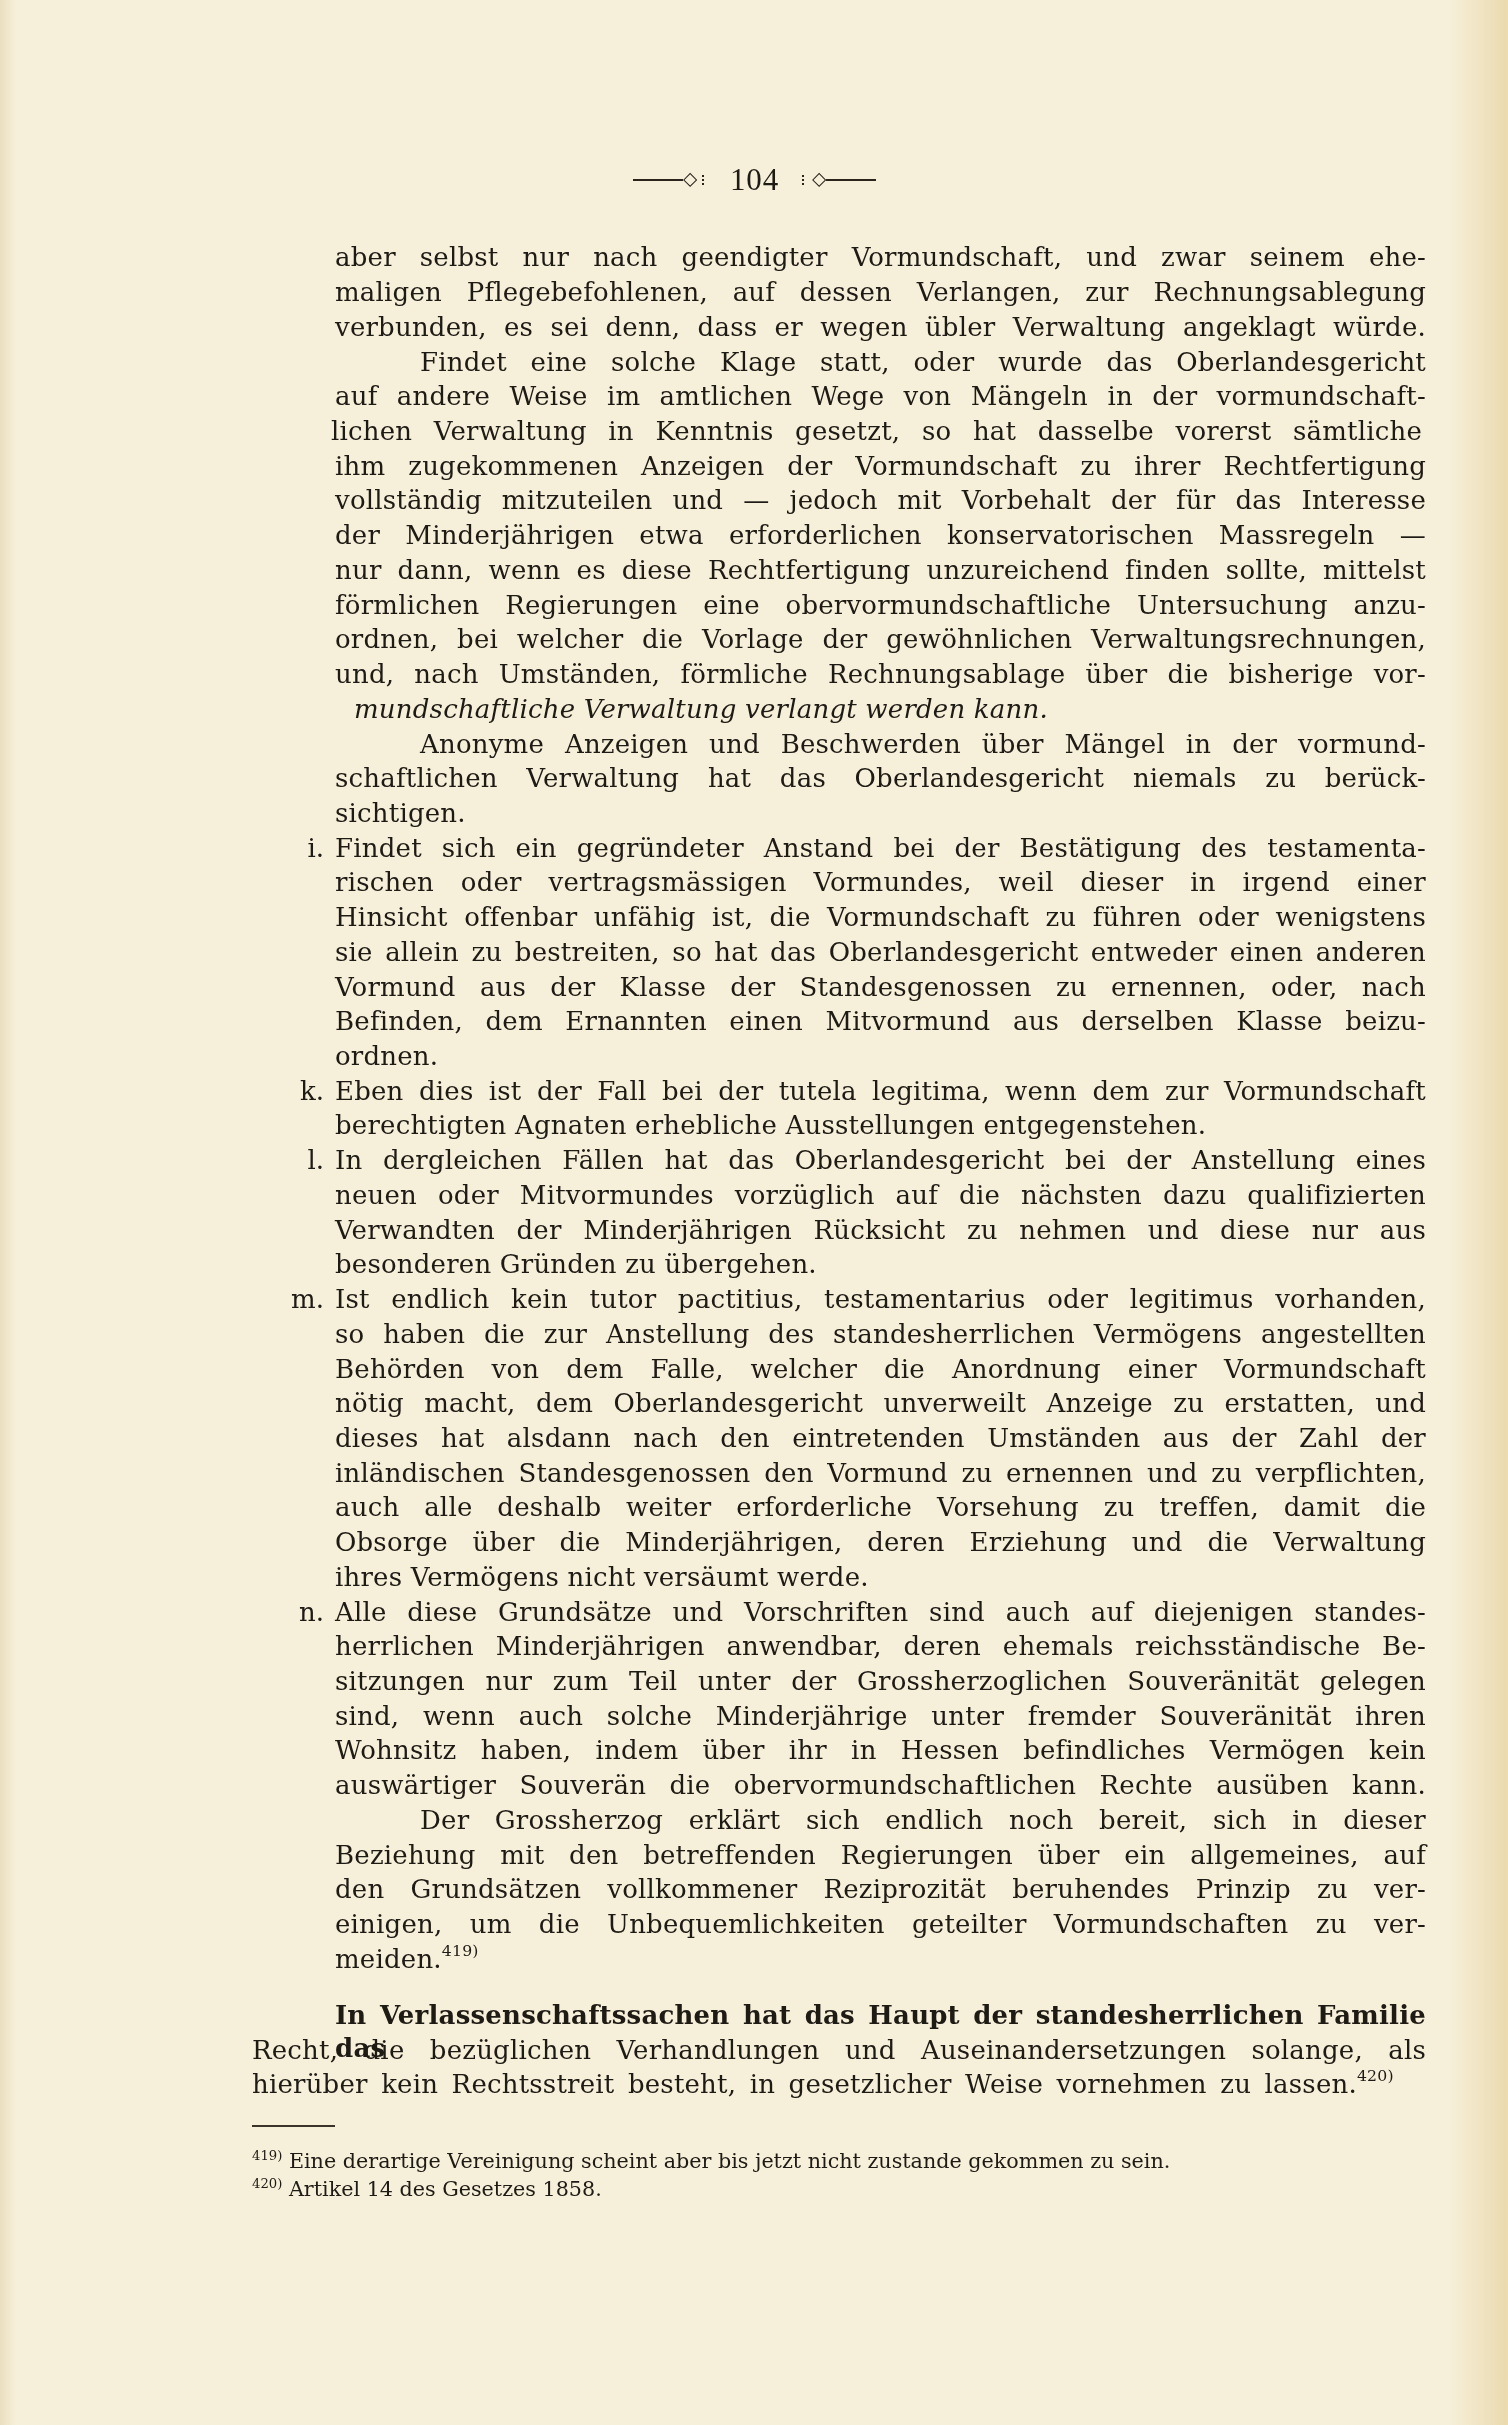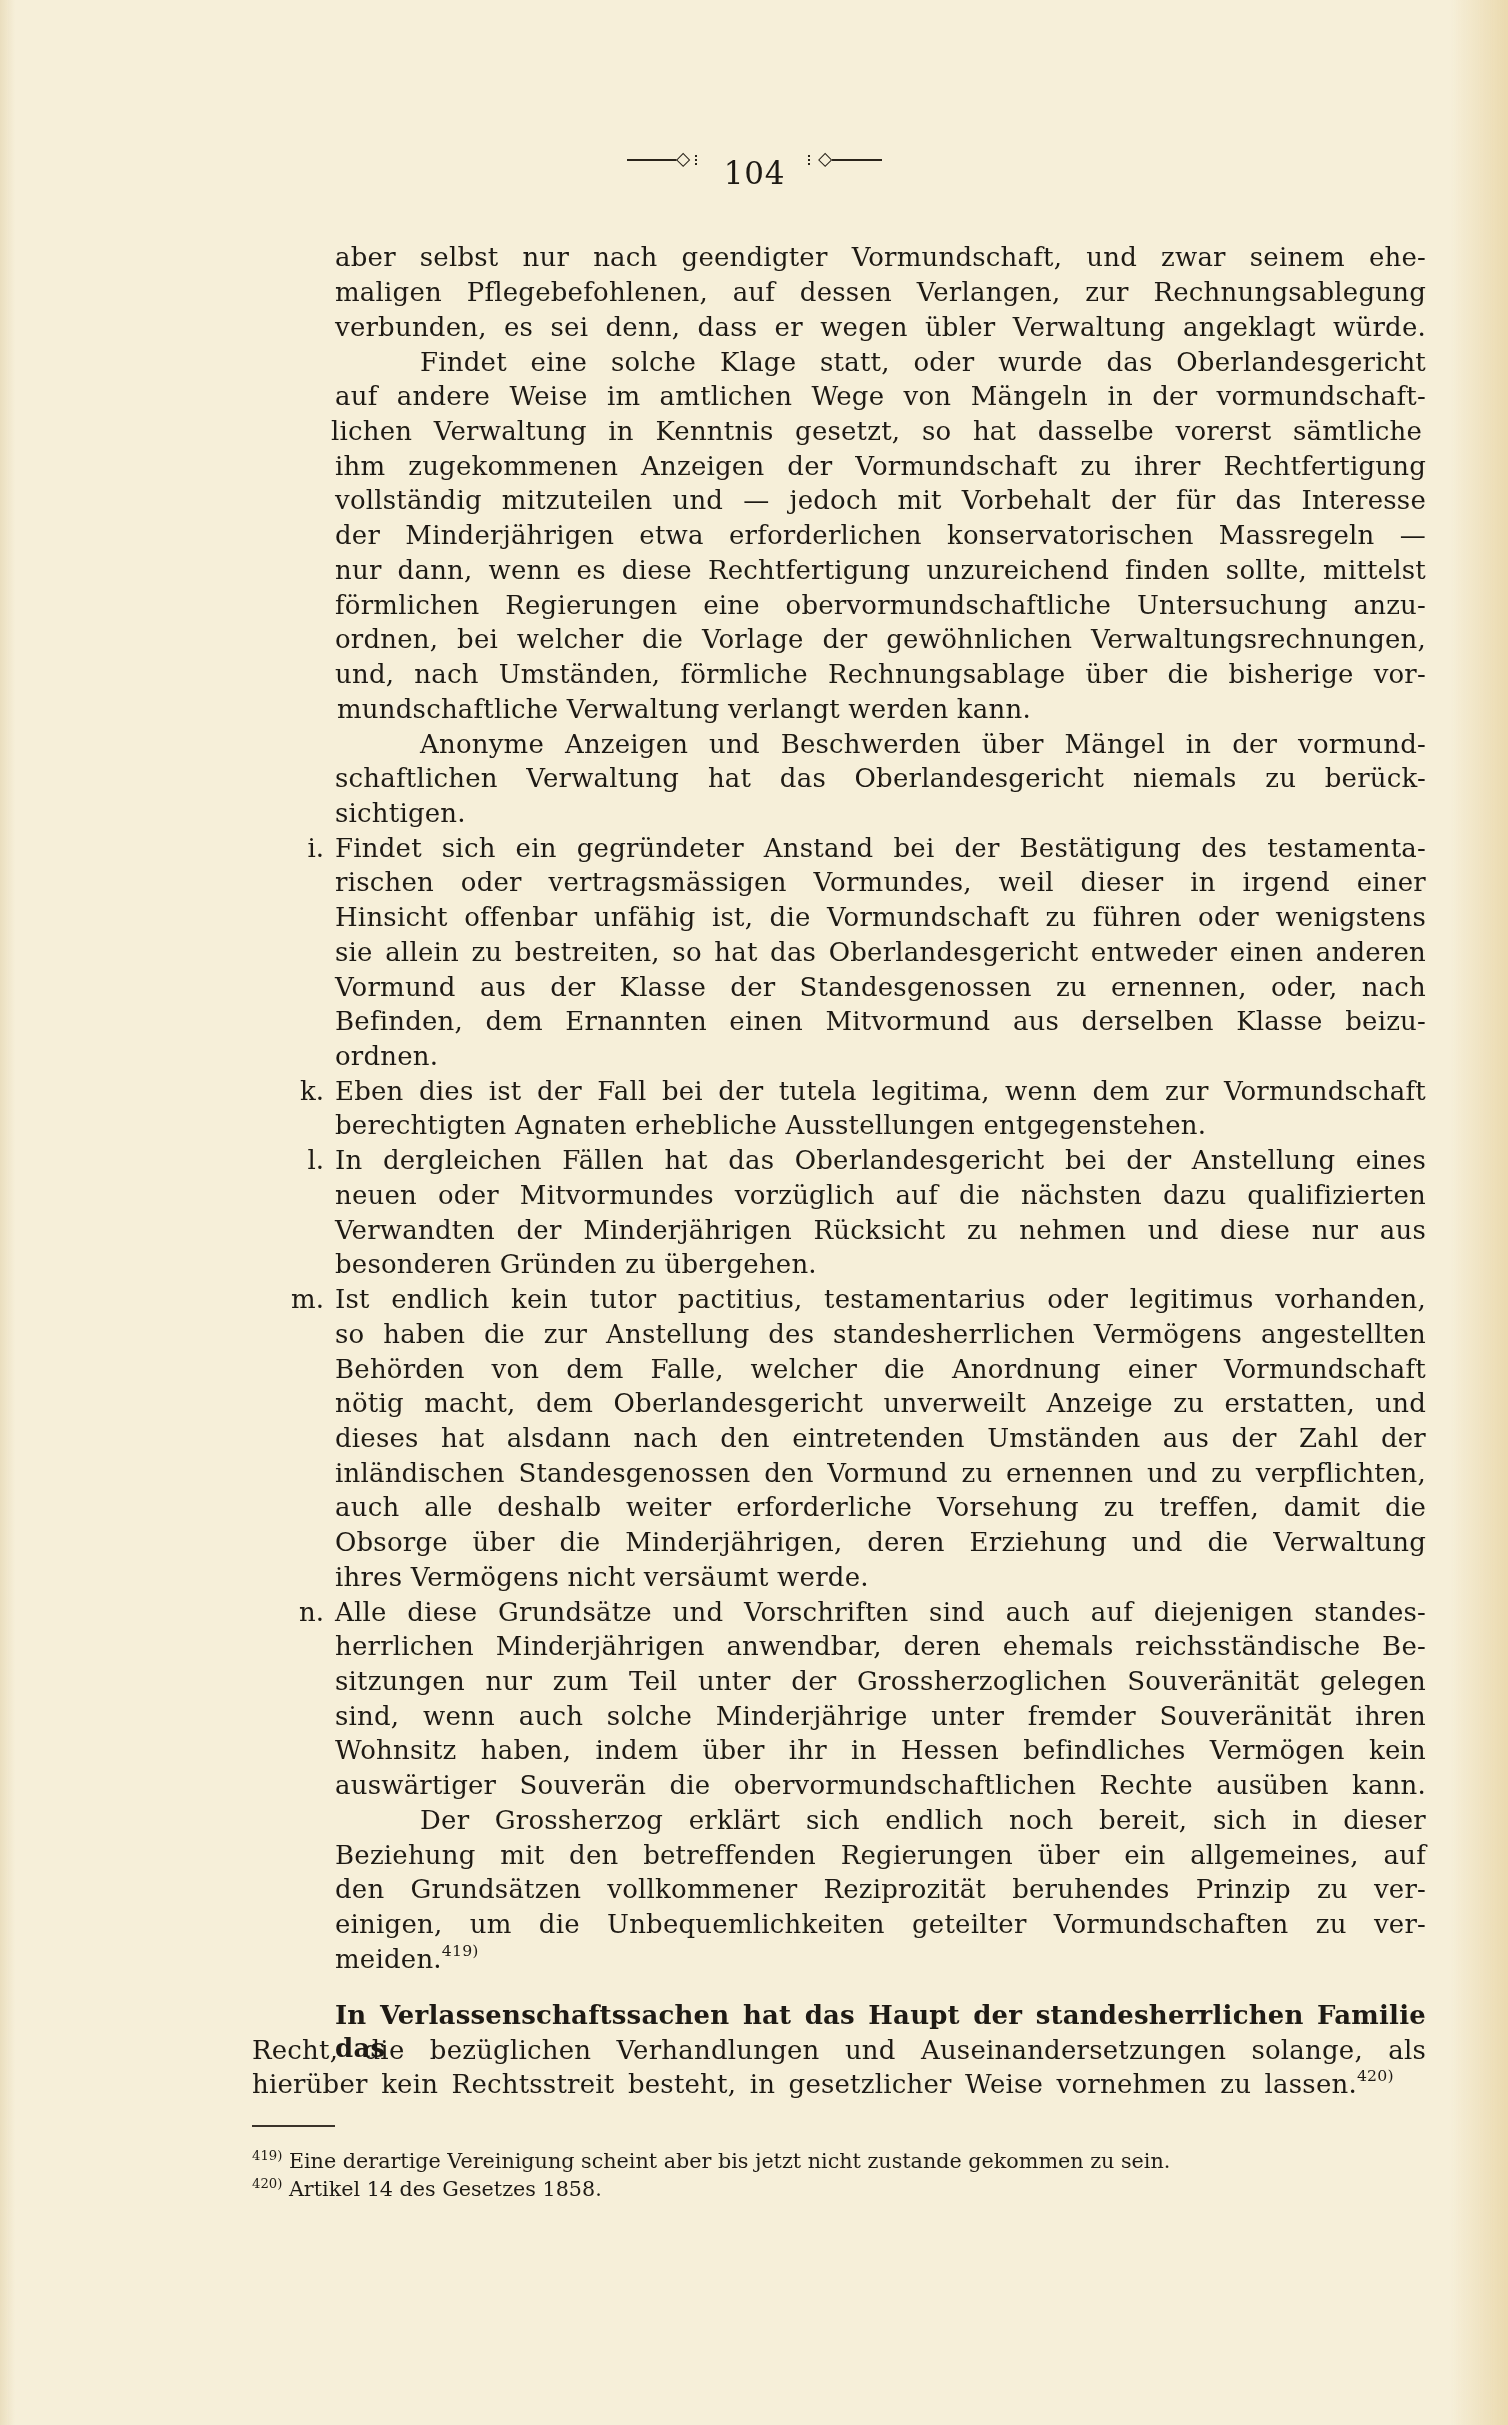--- a/index.html
+++ b/index.html
@@ -7,21 +7,21 @@
     width:1509px; height:2426px; position:relative; overflow:hidden;
     background:#f6efd9;
     background-image:
       linear-gradient(90deg, rgba(210,190,140,0.35) 0px, rgba(246,239,217,0) 15px),
       linear-gradient(270deg, rgba(225,200,140,0.55) 0px, rgba(246,239,217,0) 58px);
     font-family:"DejaVu Serif", "Liberation Serif", serif;
     color:#1e1a14;
   }
   .page-header {
     position:absolute; top:155px; left:0; width:1509px; height:50px;
-    display:flex; justify-content:center; align-items:flex-start; gap:18px;
+    display:flex; justify-content:center; align-items:center; gap:18px;font-family:Liberation Serif, serif;
   }
   .orn { display:flex; align-items:center; }
   .orn .rule { width:50px; height:1.7px; background:#2a241b; }
   .orn .diamond { width:8.3px; height:8.3px; border:1.7px solid #2a241b; transform:rotate(45deg); background:#f6efd9; margin:0 1.7px; }
   .orn .dots { width:3.3px; height:10px; border-left:2.5px dotted #2a241b; margin:0 5px; }
   .page-number { font-size:31px; letter-spacing:0.8px; }
   .line {
     position:absolute; font-size:26px; line-height:33px; white-space:nowrap;
     letter-spacing:0.2px;
   }
@@ -56,21 +56,21 @@
     <div class="line just" style="left: 420px; top: 346px; width: 1006px; white-space: normal; height: 33px; overflow: visible;"><span>Findet eine solche Klage statt, oder wurde das Oberlandesgericht</span></div>
     <div class="line just" style="left: 335px; top: 380px; width: 1091px; white-space: normal; height: 33px; overflow: visible;"><span>auf andere Weise im amtlichen Wege von Mängeln in der vormundschaft-</span></div>
     <div class="line just" style="left: 331px; top: 415px; width: 1091px; white-space: normal; height: 33px; overflow: visible;"><span>lichen Verwaltung in Kenntnis gesetzt, so hat dasselbe vorerst sämtliche</span></div>
     <div class="line just" style="left: 335px; top: 450px; width: 1091px; white-space: normal; height: 33px; overflow: visible;"><span>ihm zugekommenen Anzeigen der Vormundschaft zu ihrer Rechtfertigung</span></div>
     <div class="line just" style="left: 335px; top: 484px; width: 1091px; white-space: normal; height: 33px; overflow: visible;"><span>vollständig mitzuteilen und — jedoch mit Vorbehalt der für das Interesse</span></div>
     <div class="line just" style="left: 335px; top: 519px; width: 1091px; white-space: normal; height: 33px; overflow: visible;"><span>der Minderjährigen etwa erforderlichen konservatorischen Massregeln —</span></div>
     <div class="line just" style="left: 335px; top: 554px; width: 1091px; white-space: normal; height: 33px; overflow: visible;"><span>nur dann, wenn es diese Rechtfertigung unzureichend finden sollte, mittelst</span></div>
     <div class="line just" style="left: 335px; top: 589px; width: 1091px; white-space: normal; height: 33px; overflow: visible;"><span>förmlichen Regierungen eine obervormundschaftliche Untersuchung anzu-</span></div>
     <div class="line just" style="left: 335px; top: 623px; width: 1091px; white-space: normal; height: 33px; overflow: visible;"><span>ordnen, bei welcher die Vorlage der gewöhnlichen Verwaltungsrechnungen,</span></div>
     <div class="line just" style="left: 335px; top: 658px; width: 1091px; white-space: normal; height: 33px; overflow: visible;"><span>und, nach Umständen, förmliche Rechnungsablage über die bisherige vor-</span></div>
-    <div class="line" style="left: 337px; top: 693px;"><span>mundschaftliche Verwaltung verlangt werden kann.</span></div>
+    <div class="line" style="left: 354px; top: 693px; font-style: italic;"><span>mundschaftliche Verwaltung verlangt werden kann.</span></div>
     <div class="line just" style="left: 420px; top: 728px; width: 1006px; white-space: normal; height: 33px; overflow: visible;"><span>Anonyme Anzeigen und Beschwerden über Mängel in der vormund-</span></div>
     <div class="line just" style="left: 335px; top: 762px; width: 1091px; white-space: normal; height: 33px; overflow: visible;"><span>schaftlichen Verwaltung hat das Oberlandesgericht niemals zu berück-</span></div>
     <div class="line" style="left: 335px; top: 797px;"><span>sichtigen.</span></div>
     <div class="line just" style="left: 335px; top: 832px; width: 1091px; white-space: normal; height: 33px; overflow: visible;"><span>Findet sich ein gegründeter Anstand bei der Bestätigung des testamenta-</span></div>
     <div class="line just" style="left: 335px; top: 866px; width: 1091px; white-space: normal; height: 33px; overflow: visible;"><span>rischen oder vertragsmässigen Vormundes, weil dieser in irgend einer</span></div>
     <div class="line just" style="left: 335px; top: 901px; width: 1091px; white-space: normal; height: 33px; overflow: visible;"><span>Hinsicht offenbar unfähig ist, die Vormundschaft zu führen oder wenigstens</span></div>
     <div class="line just" style="left: 335px; top: 936px; width: 1091px; white-space: normal; height: 33px; overflow: visible;"><span>sie allein zu bestreiten, so hat das Oberlandesgericht entweder einen anderen</span></div>
     <div class="line just" style="left: 335px; top: 971px; width: 1091px; white-space: normal; height: 33px; overflow: visible;"><span>Vormund aus der Klasse der Standesgenossen zu ernennen, oder, nach</span></div>
     <div class="line just" style="left: 335px; top: 1005px; width: 1091px; white-space: normal; height: 33px; overflow: visible;"><span>Befinden, dem Ernannten einen Mitvormund aus derselben Klasse beizu-</span></div>
     <div class="line" style="left: 335px; top: 1040px;"><span>ordnen.</span></div>

